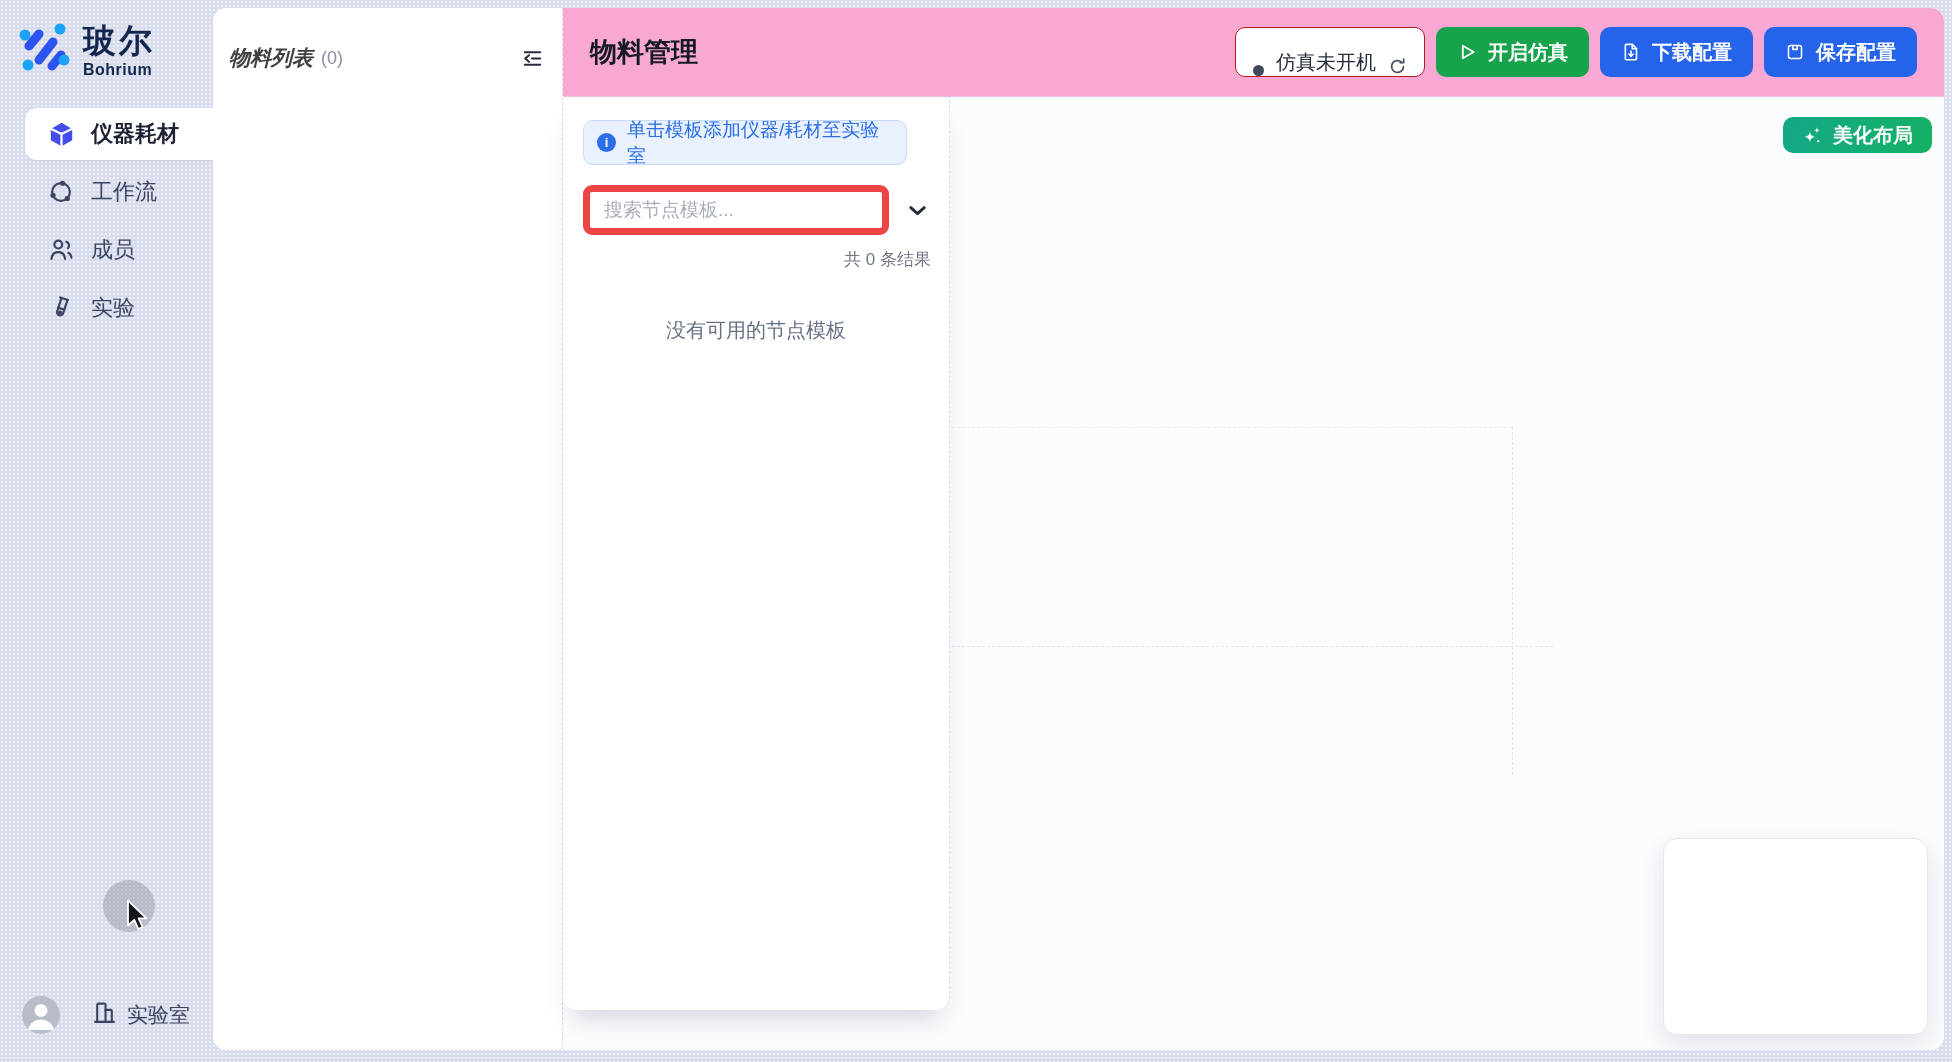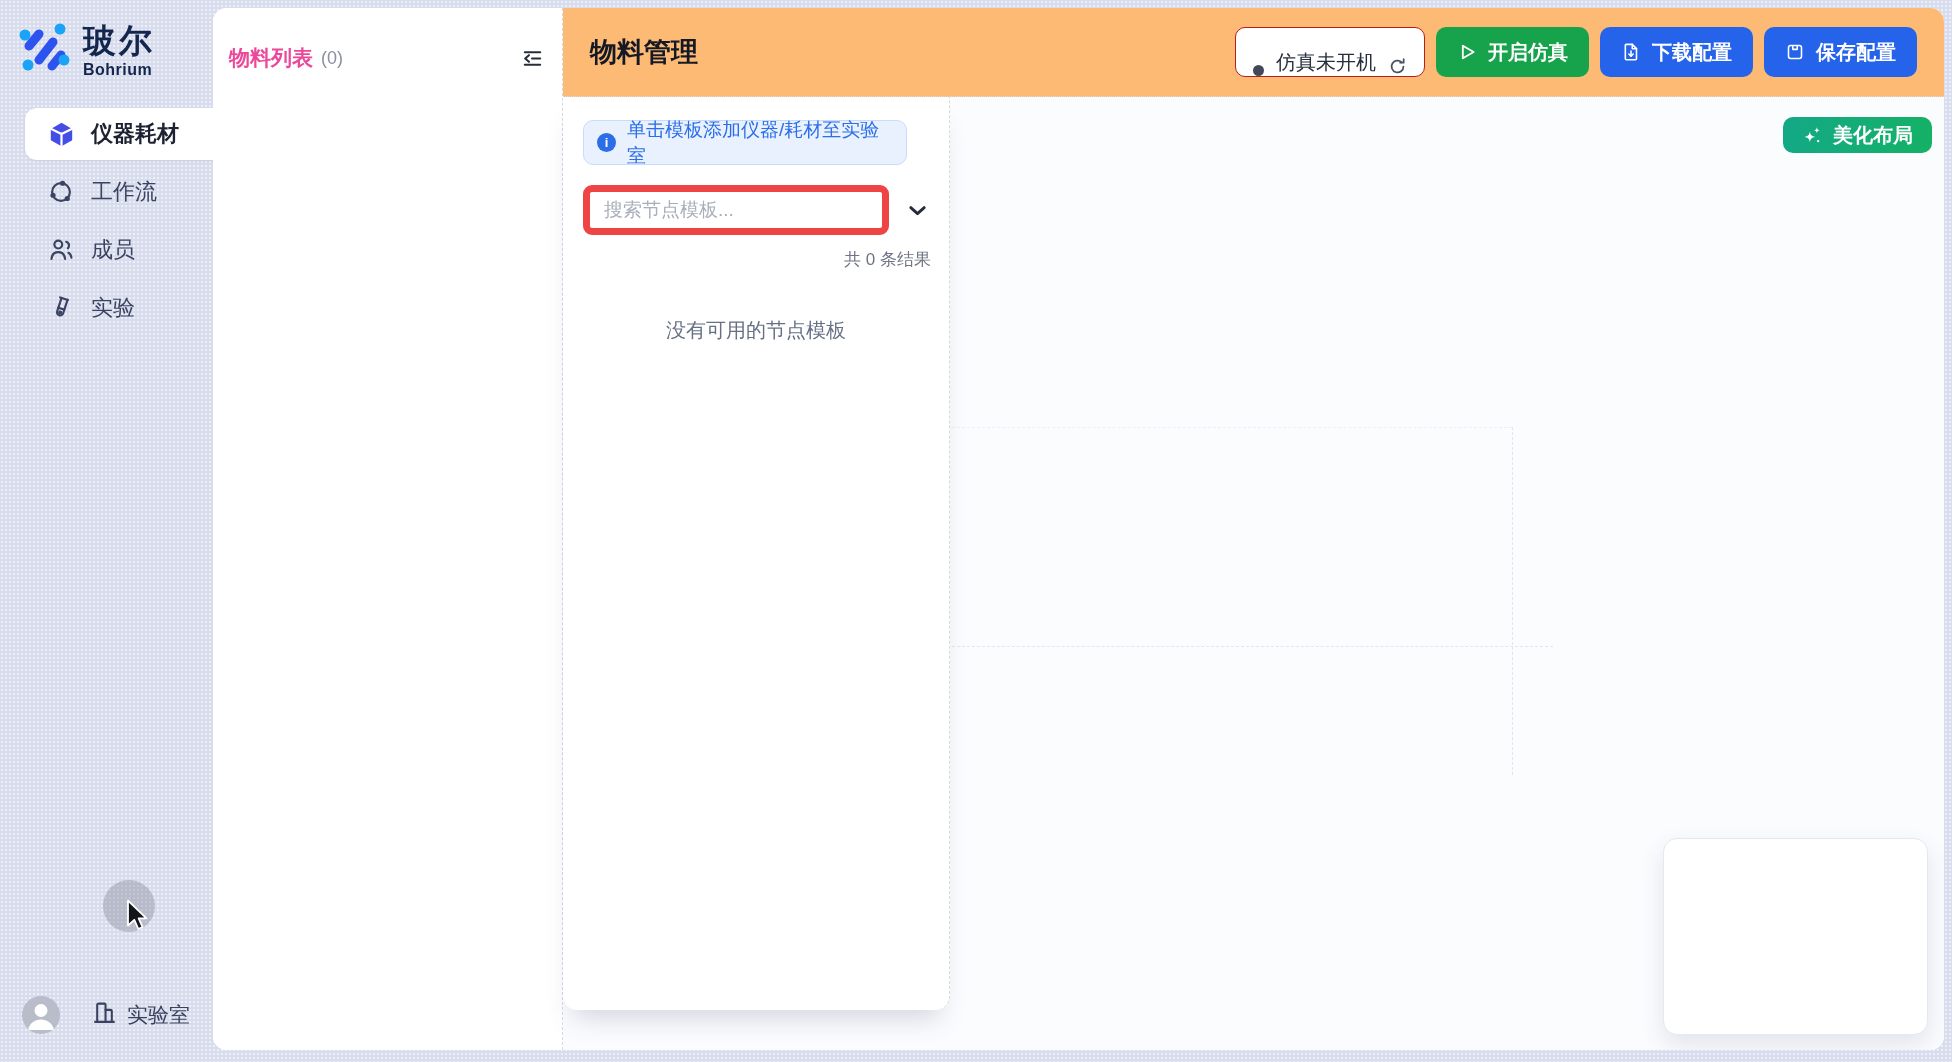--- a/index.html
+++ b/index.html
@@ -26,27 +26,27 @@
   .avatar{width:38px;height:38px;border-radius:50%;background:#b9bdc9;overflow:hidden;display:flex;align-items:flex-end;justify-content:center;}
   .lab{display:flex;align-items:center;gap:10px;margin-left:32px;color:#39425f;font-size:21px;cursor:pointer;}
   .cursor-ripple{position:absolute;left:103px;top:880px;width:52px;height:52px;border-radius:50%;background:rgba(125,131,146,.38);}
   .cursor{position:absolute;left:126px;top:899px;}
   
   .content{position:absolute;left:213px;top:8px;width:1731px;height:1042px;background:#fff;
     border-radius:14px;display:flex;overflow:hidden;}
   
   .left-panel{width:350px;flex:0 0 350px;box-sizing:border-box;border-right:1px dashed #d5d9e9;background:#fff;}
   .lp-header{display:flex;align-items:center;padding:36px 18px 0 16px;}
-  .lp-title{font-size:21px;font-weight:bold;color:#ec4899;}
+  .lp-title{font-size:21px;font-weight:bold;color:#404040;font-style:italic;}
   .lp-count{font-size:18px;color:#8a90a0;margin-left:8px;}
   .lp-collapse{margin-left:auto;cursor:pointer;display:flex;}
   
   .main{flex:1;display:flex;flex-direction:column;min-width:0;}
   .main-header{flex:0 0 89px;height:89px;display:flex;align-items:center;padding:17px 27px;
-    border-bottom:1px dotted #d6daea;box-sizing:border-box;background:#fdba74;}
+    border-bottom:1px dotted #d6daea;box-sizing:border-box;background:#f9a8d4;}
   .page-title{font-size:27px;font-weight:bold;color:#141925;}
   .header-actions{margin-left:auto;display:flex;align-items:center;gap:11px;}
   .status-pill{height:50px;display:flex;align-items:flex-end;gap:12px;padding:0 17px;
     border:1px solid #b91c1c;border-radius:10px;background:#fff;box-sizing:border-box;}
   .status-dot{width:11px;height:11px;border-radius:50%;background:#40485a;}
   .status-label{font-size:20px;color:#272e3d;}
   .btn{height:50px;border-radius:10px;display:flex;align-items:center;gap:11px;padding:0 21px;
     color:#fff;font-size:20px;font-weight:600;border:none;cursor:pointer;box-sizing:border-box;}
   .btn-green{background:#17a34c;}
   .btn-blue{background:#2563eb;}

